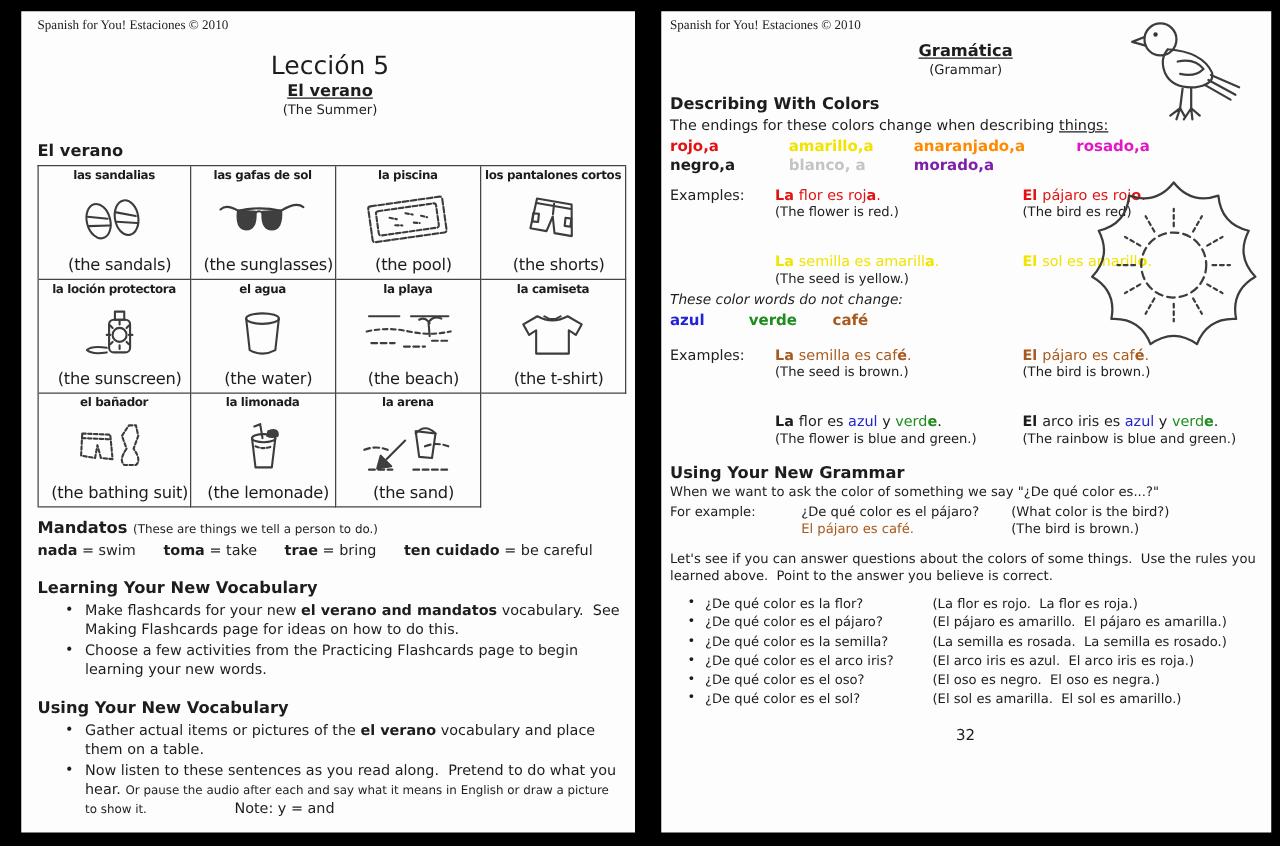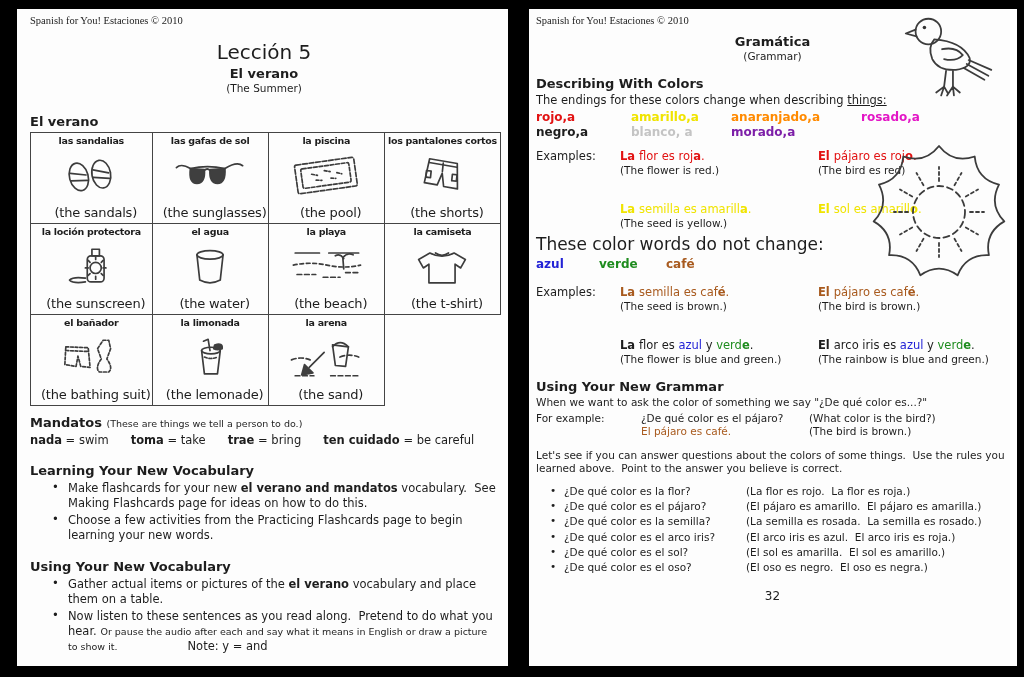--- a/index.html
+++ b/index.html
@@ -8,21 +8,21 @@
   .page{position:absolute;top:9px;height:657px;background:#fdfdfd;box-sizing:border-box;}
   #pageL{left:17px;width:491px;padding:6px 10px 0 13px;}
   #pageR{left:529px;width:488px;padding:6px 8px 0 7px;}
   .scanhdr{font-family:"Liberation Serif",serif;font-size:10.5px;color:#222;}
   .center{text-align:center;}
   .b{font-weight:bold;}
   .sm{font-size:9.5px;}
   .ul{text-decoration:underline;}
   .pre{white-space:pre-wrap;}
   h1{font-size:20px;font-weight:normal;margin:14px 0 2px;}
-  .sub-es{font-size:13px;font-weight:bold;margin:2px 0 0;}
+  .sub-es{font-size:13px;font-weight:bold;margin:2px 0 0;text-decoration:underline;}
   .sub-en{font-size:10.5px;margin:1px 0 0;}
   .sechdr{font-size:13px;font-weight:bold;margin:14px 0 3px;}
   
   #vocabTable{display:grid;grid-template-columns:repeat(4,1fr);width:470px;
     border:1px solid #444;border-right:none;border-bottom:none;margin-top:3px;}
   .vcell{border-right:1px solid #444;border-bottom:1px solid #444;height:91px;
     box-sizing:border-box;display:flex;flex-direction:column;align-items:center;
     justify-content:space-between;padding:2px 1px 3px;}
   .vtitle{font-size:9.5px;font-weight:bold;letter-spacing:-0.3px;white-space:nowrap;}
   .vcap{font-size:13px;letter-spacing:-0.2px;white-space:nowrap;margin-left:9px;}
@@ -284,21 +284,21 @@
       <div class="exlabel"></div>
       <div class="excell">
         <div class="es"><span class="b pre" style="color: rgb(240, 228, 0);">La </span><span class="pre" style="color: rgb(240, 228, 0);">semilla es amarill</span><span class="b pre" style="color: rgb(240, 228, 0);">a</span><span class="pre" style="color: rgb(240, 228, 0);">.</span></div>
         <div class="en pre">(The seed is yellow.)</div>
       </div>
       <div class="excell">
         <div class="es"><span class="b pre" style="color: rgb(240, 228, 0);">El </span><span class="pre" style="color: rgb(240, 228, 0);">sol es amarill</span><span class="b pre" style="color: rgb(240, 228, 0);">o</span><span class="pre" style="color: rgb(240, 228, 0);">.</span></div>
       </div>
     </div>
 
-  <div class="para" style="margin-top:2px;font-size:17px;">These color words do not change:</div>
+  <div class="para" style="margin-top:2px;font-size:11px;font-style:italic;">These color words do not change:</div>
   <div class="colorrow" id="colorRow3"><span class="uw1" style="color: rgb(35, 35, 214);">azul</span><span class="uw2" style="color: rgb(30, 140, 30);">verde</span><span style="color: rgb(168, 90, 30);">café</span></div>
 
   <div class="exgrid" id="exGrid2" style="margin-top:14px;">
       <div class="exlabel">Examples:</div>
       <div class="excell">
         <div class="es"><span class="b pre" style="color: rgb(168, 90, 30);">La </span><span class="pre" style="color: rgb(168, 90, 30);">semilla es caf</span><span class="b pre" style="color: rgb(168, 90, 30);">é</span><span class="pre" style="color: rgb(168, 90, 30);">.</span></div>
         <div class="en pre">(The seed is brown.)</div>
       </div>
       <div class="excell">
         <div class="es"><span class="b pre" style="color: rgb(168, 90, 30);">El </span><span class="pre" style="color: rgb(168, 90, 30);">pájaro es caf</span><span class="b pre" style="color: rgb(168, 90, 30);">é</span><span class="pre" style="color: rgb(168, 90, 30);">.</span></div>
@@ -339,23 +339,23 @@
       </li>
       <li>
         <span class="qcol">¿De qué color es la semilla?</span>
         <span class="acol pre">(La semilla es rosada.  La semilla es rosado.)</span>
       </li>
       <li>
         <span class="qcol">¿De qué color es el arco iris?</span>
         <span class="acol pre">(El arco iris es azul.  El arco iris es roja.)</span>
       </li>
       <li>
+        <span class="qcol">¿De qué color es el oso?</span>
+        <span class="acol pre">(El oso es negro.  El oso es negra.)</span>
+      </li>
+      <li>
         <span class="qcol">¿De qué color es el sol?</span>
         <span class="acol pre">(El sol es amarilla.  El sol es amarillo.)</span>
       </li>
-      <li>
-        <span class="qcol">¿De qué color es el oso?</span>
-        <span class="acol pre">(El oso es negro.  El oso es negra.)</span>
-      </li>
     </ul>
 
   <div class="pageno">32</div>
 </div>
 
 </body></html>

